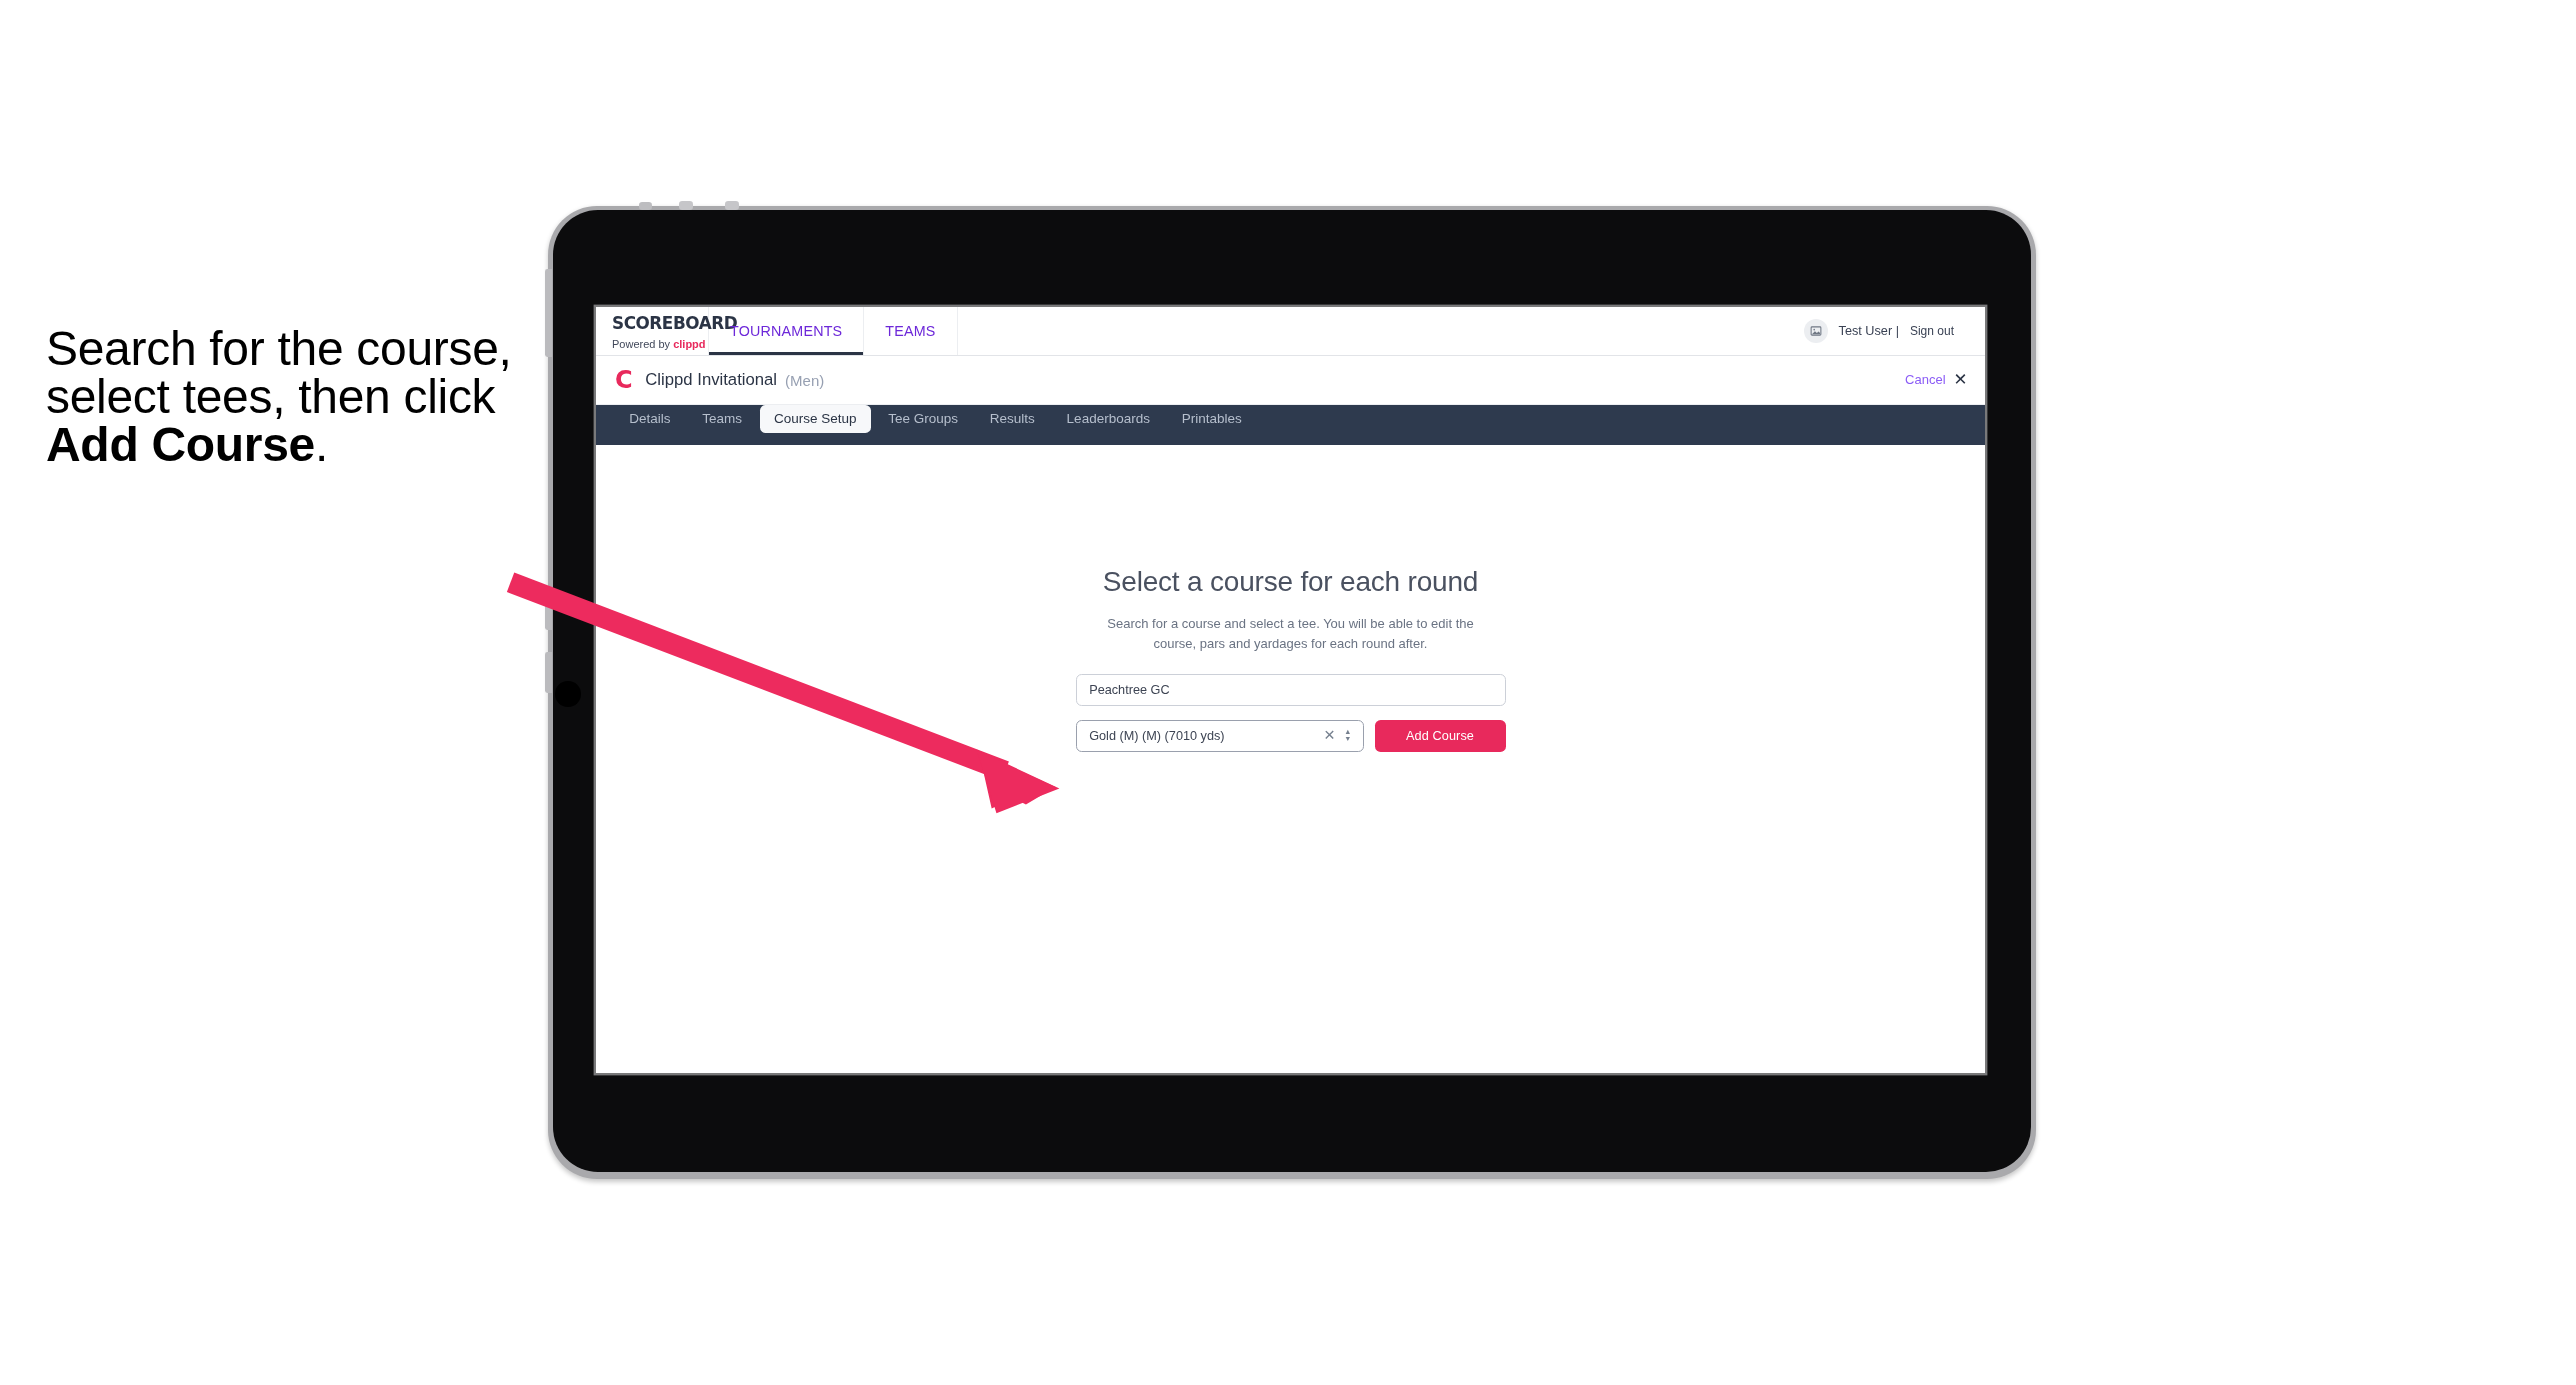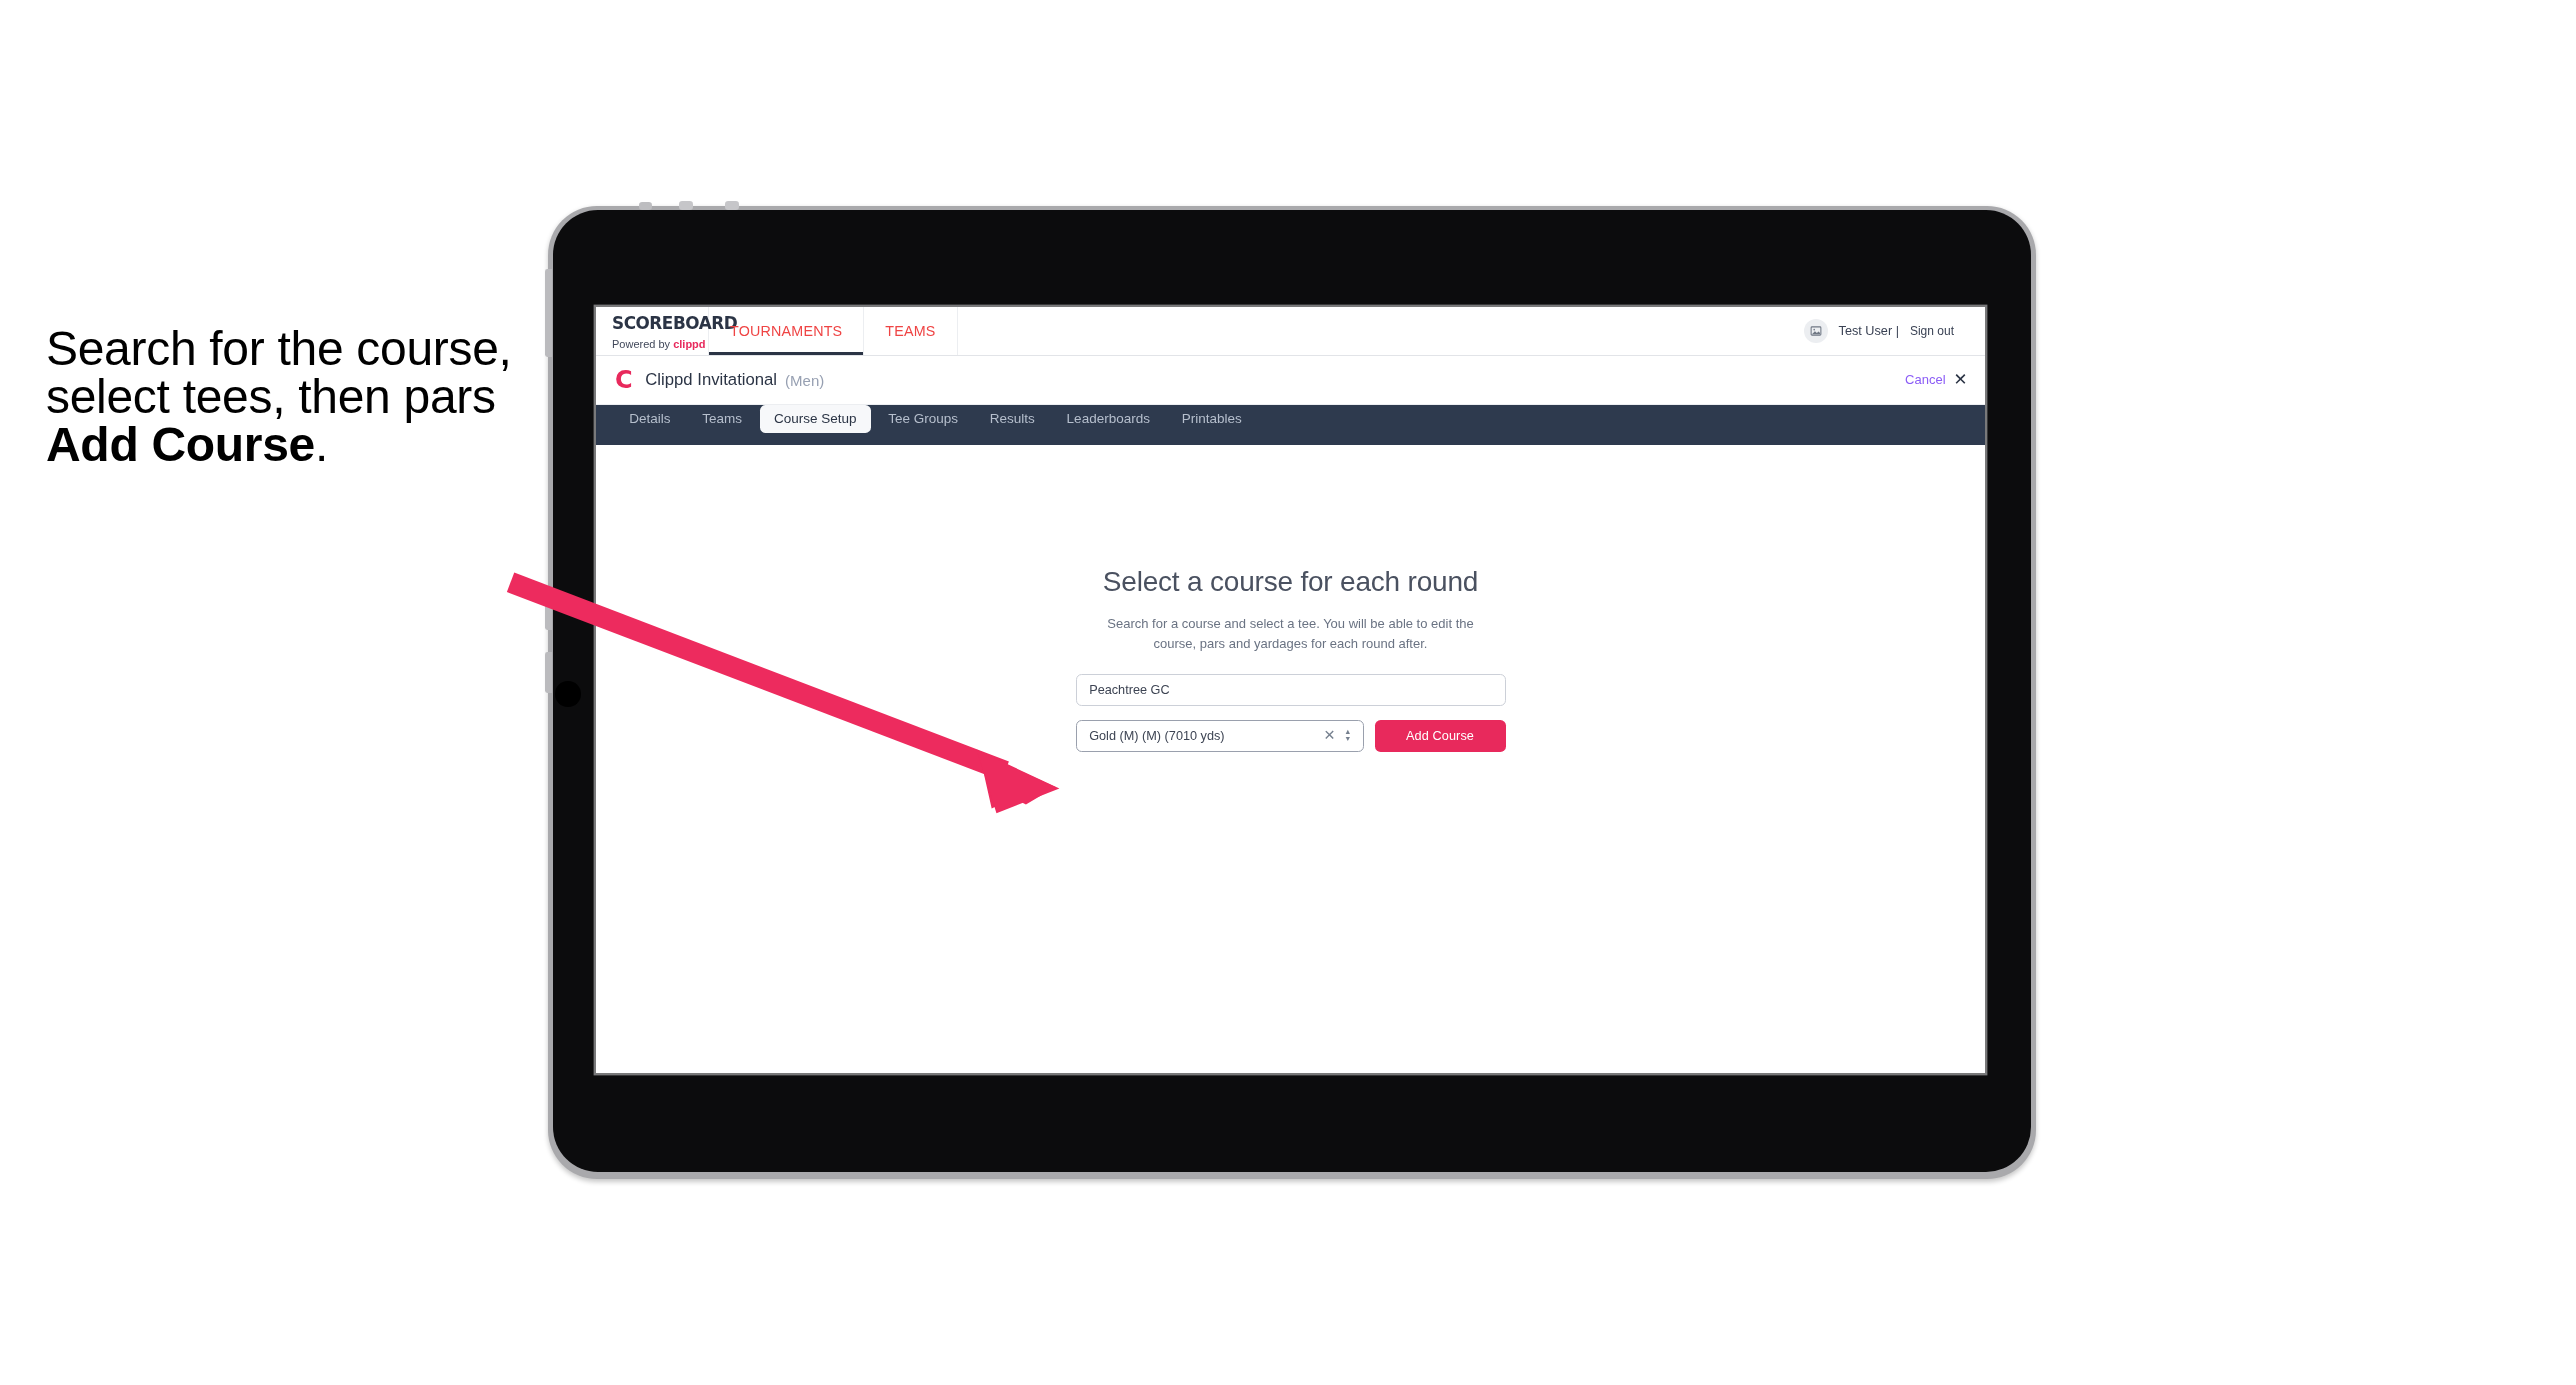--- a/index.html
+++ b/index.html
@@ -122,21 +122,21 @@
     margin-top: 5px;
     white-space: nowrap;
   }
   .brand-sub .pink { color: #e8295c; font-weight: bold; }
 
   .topnav-item {
     display: flex;
     align-items: center;
     padding: 0 21px;
     font-size: 14.3px;
-    color: #ef4444;
+    color: #6d28d9;
     letter-spacing: 0.2px;
     border-right: 0.8px solid #eceef1;
     position: relative;
     cursor: pointer;
   }
   .topnav-item.active::after {
     content: "";
     position: absolute;
     left: 0; right: 0; bottom: 0;
     height: 3.2px;
@@ -295,21 +295,21 @@
     width: 2576px; height: 1386px;
     pointer-events: none;
   }
 </style>
 </head>
 <body>
 
 <div id="root">
 
   <div class="instructions">
-    <div class="instr-para"><span>Search for the course, select tees, then pars </span><span class="bold">Add Course</span><span>.</span></div>
+    <div class="instr-para"><span>Search for the course, select tees, then click </span><span class="bold">Add Course</span><span>.</span></div>
   </div>
 
   <div class="tablet-outer"></div>
   <div class="tablet-bezel"></div>
   <div class="sensor s1"></div>
   <div class="sensor s2"></div>
   <div class="sensor s3"></div>
   <div class="side-btn b1"></div>
   <div class="side-btn b2"></div>
   <div class="side-btn b3"></div>

